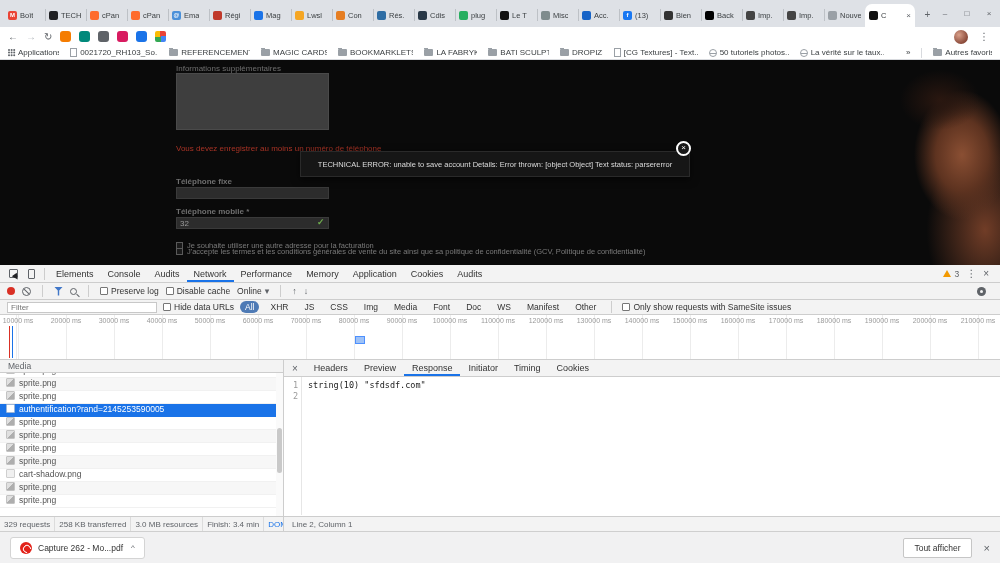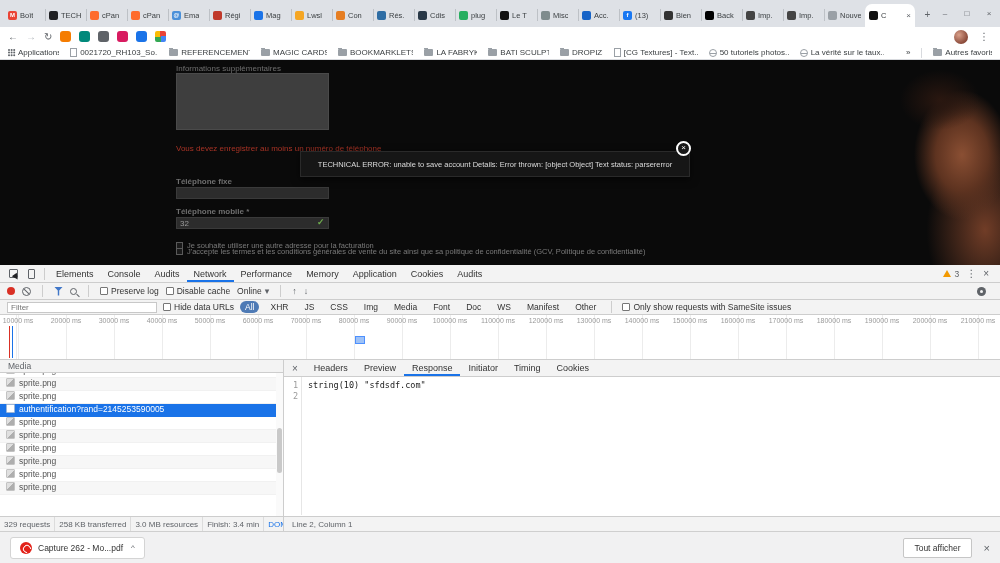--- a/index.html
+++ b/index.html
@@ -471,20 +471,24 @@
         </div>
       <div class="req">
           <span class="ric ric-img"></span>
           <span>sprite.png</span>
         </div>
       <div class="req">
           <span class="ric ric-img"></span>
           <span>sprite.png</span>
         </div>
       <div class="req">
+          <span class="ric ric-light"></span>
+          <span>cart-shadow.png</span>
+        </div>
+      <div class="req">
           <span class="ric ric-img"></span>
           <span>sprite.png</span>
         </div>
       <div class="req">
           <span class="ric ric-img"></span>
           <span>sprite.png</span>
         </div>
     </div>
     <div id="names-scroll">
         <div id="names-thumb"></div>

